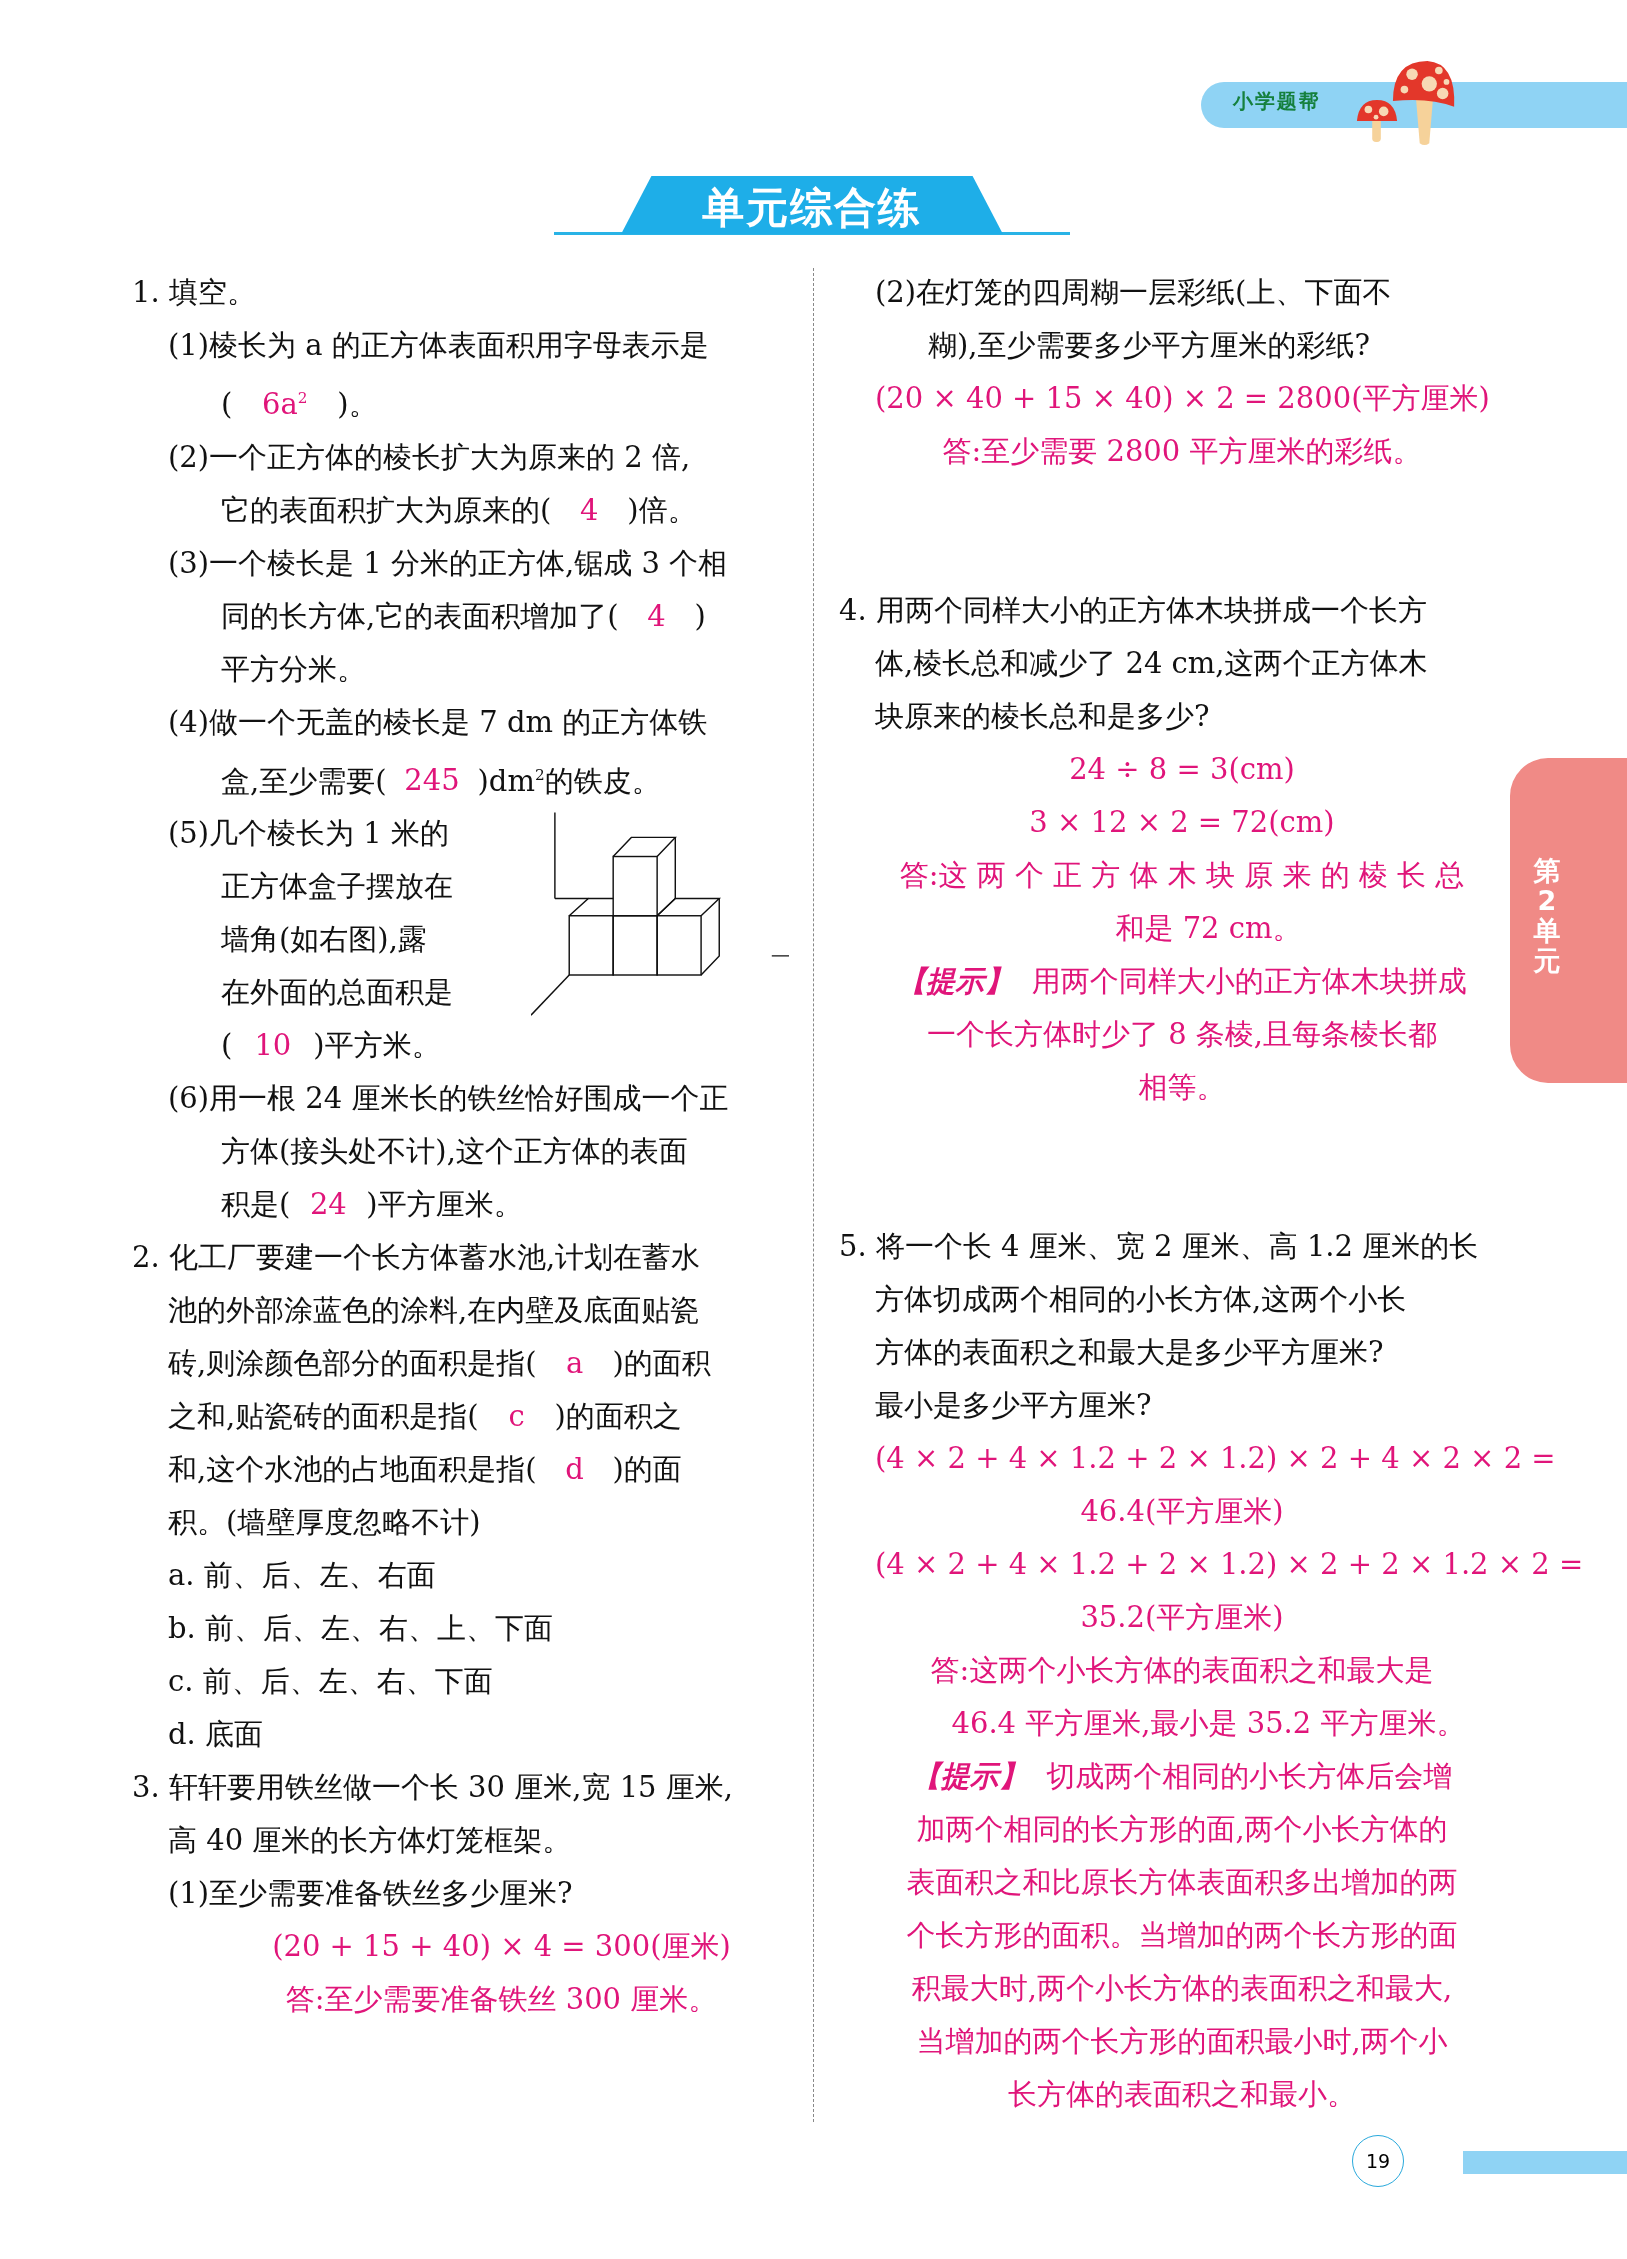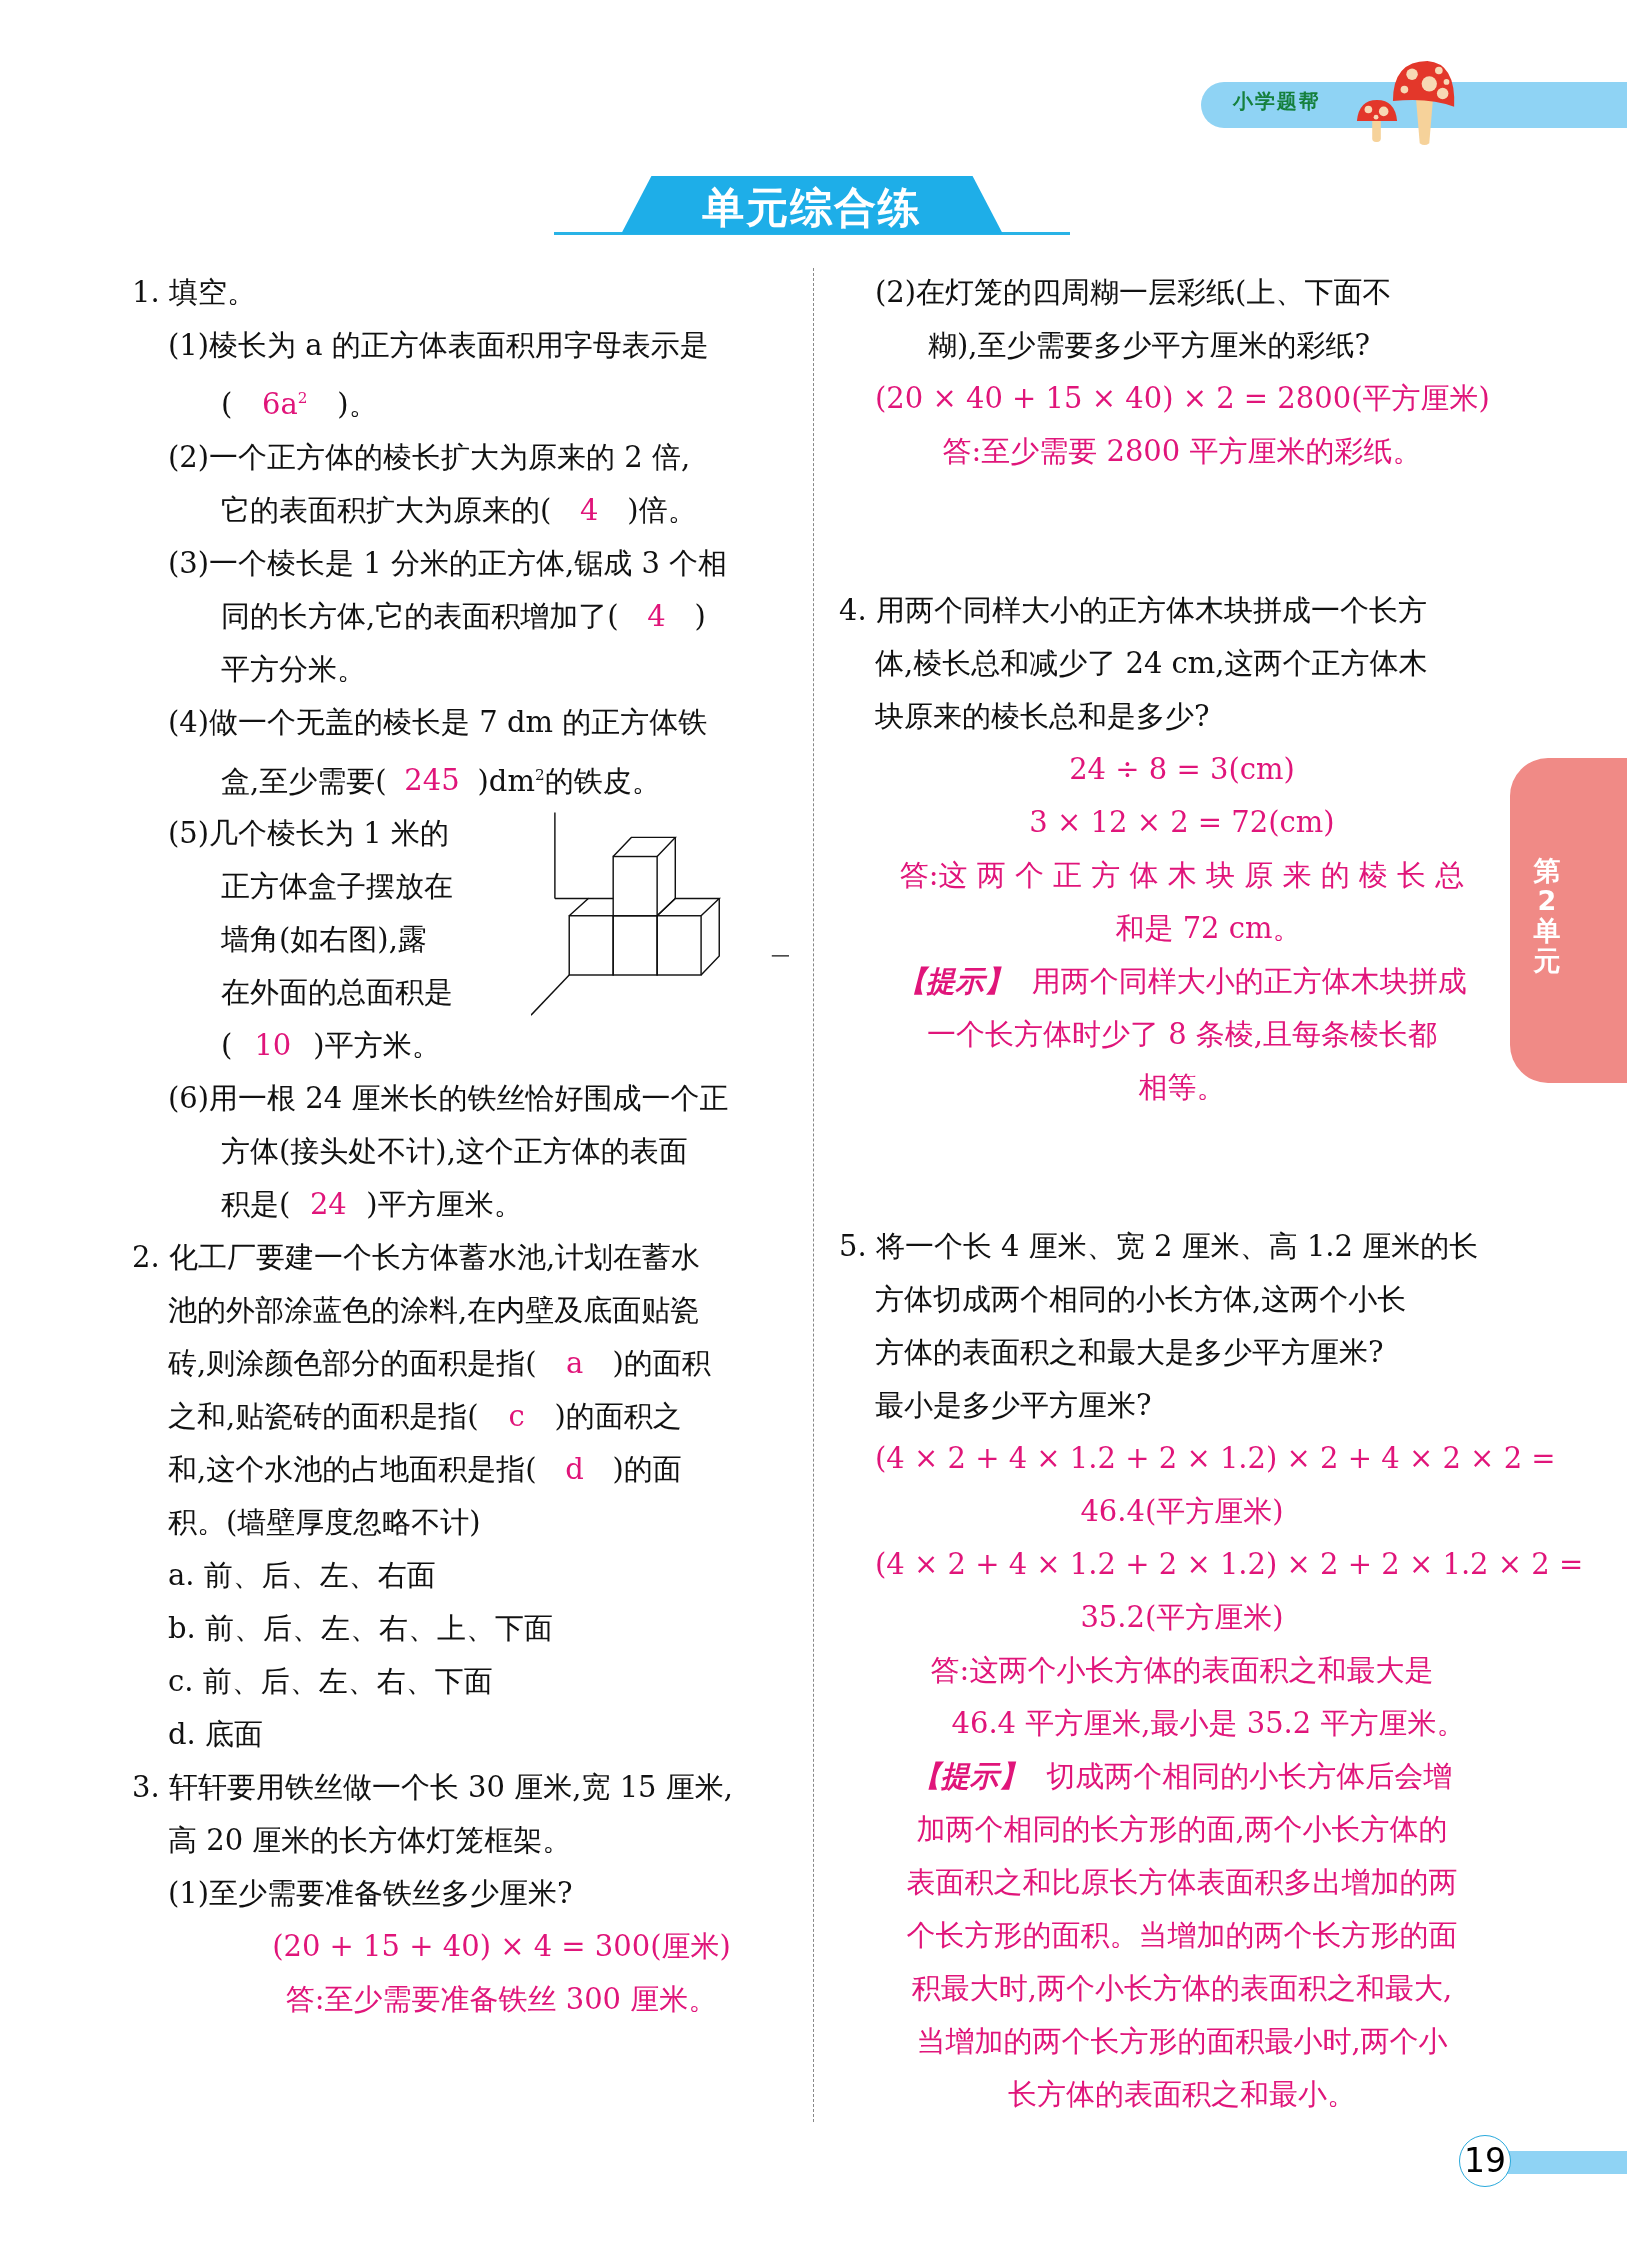--- a/index.html
+++ b/index.html
@@ -27,22 +27,22 @@
   .ans { color: #e0157a; text-align: center; }
   .hint-label { color: #e0157a; font-weight: bold; font-family: "DejaVu Sans", sans-serif; font-style: italic; }
   .blank { display: inline-block; text-align: center; color: #e0157a; }
   .figure { position: absolute; left: 531px; top: 803px; width: 258px; height: 215px; }
   .side-tab { position: absolute; left: 1510px; top: 758px; width: 118px; height: 325px;
               background: #f08a86; border-radius: 38px 0 0 38px; }
   .side-tab-text { position: absolute; left: 1528px; top: 856px; width: 38px; text-align: center;
                    color: #fff; font-weight: bold; font-size: 27px; line-height: 30px;
                    font-family: "DejaVu Sans", sans-serif; }
   .page-bar { position: absolute; left: 1463px; top: 2151px; width: 165px; height: 23px; background: #8fd3f4; }
-  .page-circle { position: absolute; left: 1459px; top: 2135px; width: 50px; height: 50px; border: 1.9px solid #29a9dc;
-                 border-radius: 50%; background: #fff; text-align: center; line-height: 50px; font-size: 33px;
+  .page-circle { position: absolute; left: 1352px; top: 2135px; width: 50px; height: 50px; border: 1.9px solid #29a9dc;
+                 border-radius: 50%; background: #fff; text-align: center; line-height: 50px; font-size: 19px;
                  font-family: "DejaVu Sans", sans-serif; color: #000; }
   sup { font-size: 15.3px; }
 </style>
 </head>
 <body>
 
 <div class="brand-bar"></div>
 <div class="brand-text">小学题帮</div>
 <svg class="mushroom" style="left:1355px;top:96px" width="44" height="48" viewBox="0 0 46 50">
   <rect x="18" y="22" width="9" height="26" rx="4" fill="#f6d29a"></rect>
@@ -119,21 +119,21 @@
   <div class="line i1">
     <span>和,这个水池的占地面积是指(</span><span class="blank" style="width:76px">d</span><span>)的面</span>
   </div>
   <div class="line i1">积。(墙壁厚度忽略不计)</div>
   <div class="line i1">a. 前、后、左、右面</div>
   <div class="line i1">b. 前、后、左、右、上、下面</div>
   <div class="line i1">c. 前、后、左、右、下面</div>
   <div class="line i1">d. 底面</div>
 
   <div class="line">3. 轩轩要用铁丝做一个长 30 厘米,宽 15 厘米,</div>
-  <div class="line i1">高 20 厘米的长方体灯笼框架。</div>
+  <div class="line i1">高 40 厘米的长方体灯笼框架。</div>
   <div class="line i1">(1)至少需要准备铁丝多少厘米?</div>
   <div class="line i2 ans">(20 + 15 + 40) × 4 = 300(厘米)</div>
   <div class="line i2 ans">答:至少需要准备铁丝 300 厘米。</div>
 </div>
 
 <svg class="figure" viewBox="0 0 270 225" fill="none" stroke="#111" stroke-width="1.5">
   <line x1="25" y1="10" x2="25" y2="100"></line>
   <line x1="25" y1="100" x2="60" y2="100"></line>
   <line x1="252" y1="160" x2="305" y2="160"></line>
   <line x1="0" y1="222" x2="40" y2="180"></line>

